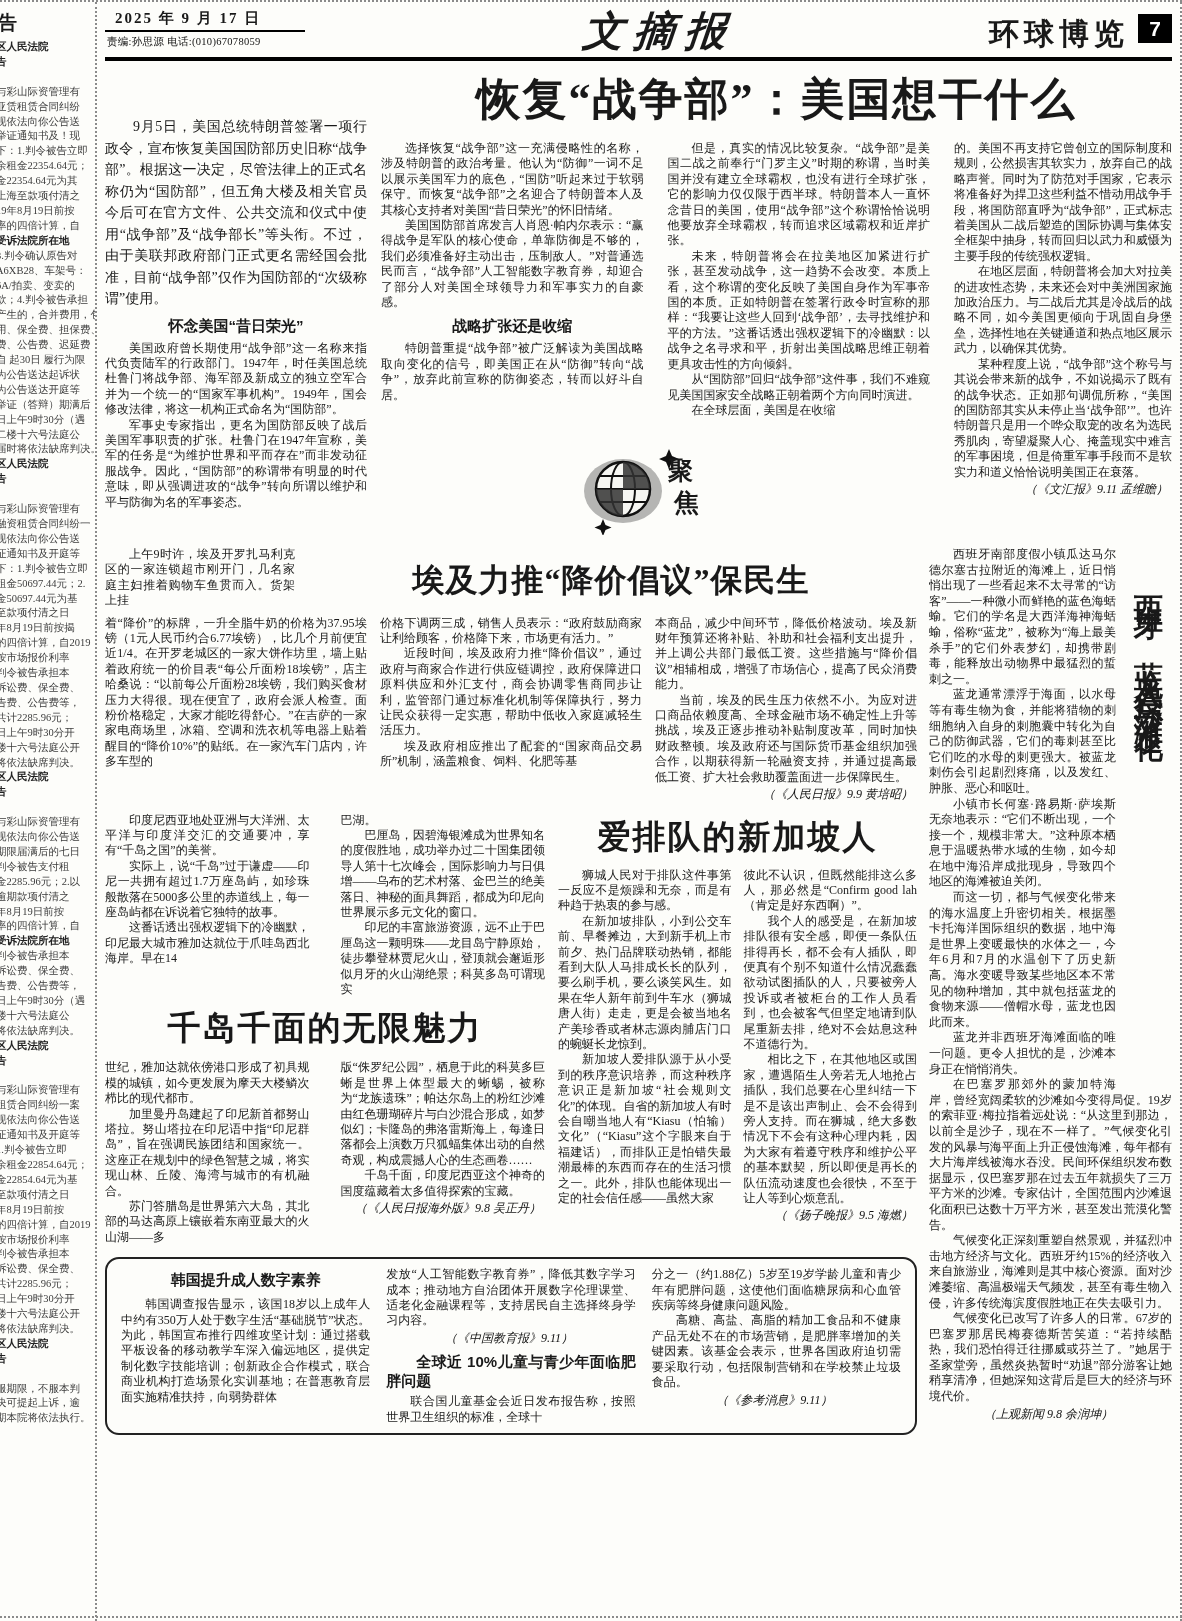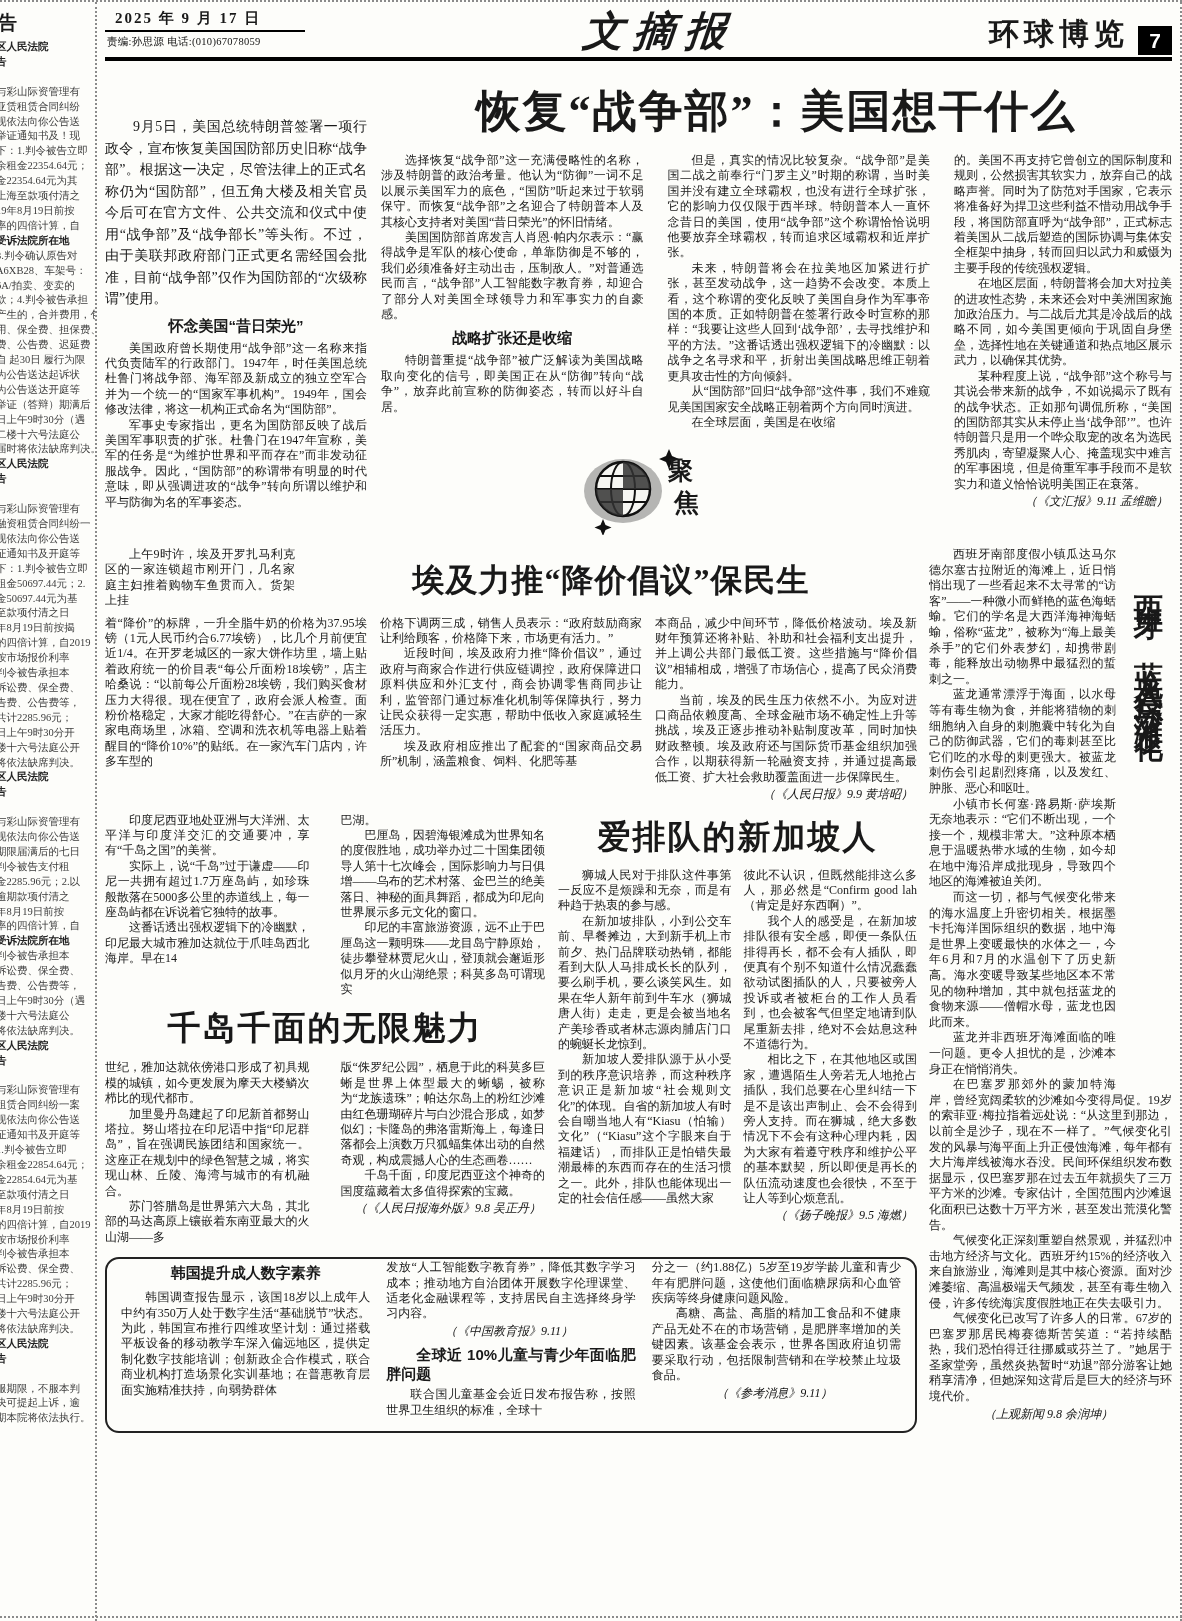--- a/index.html
+++ b/index.html
@@ -15,37 +15,37 @@
   .sb-line.hd { font-weight:bold; color:#222; }
 
   
   .main { flex:1; padding:4px 8px 0 8px; border-right:2px dotted #8a8a8a; position:relative; overflow:hidden; }
 
   header { display:flex; align-items:flex-start; height:50px; }
   .h-left { width:225px; flex:none; }
   .date { font-size:15px; font-weight:bold; letter-spacing:2px; border-bottom:2px solid #000; padding:3px 0 2px 10px; width:200px; }
   .editor { font-size:10.5px; padding:3px 0 0 2px; letter-spacing:0.3px; color:#111; }
   .masthead { flex:1; text-align:center; font-size:41px; font-weight:bold; font-style:italic; letter-spacing:10px; margin-top:-2px; transform:skewX(-5deg); }
-  .h-right { flex:none; display:flex; align-items:flex-end; gap:9px; margin-top:8px; }
+  .h-right { flex:none; display:flex; align-items:flex-start; gap:9px; margin-top:8px; }
   .section-name { font-size:30px; font-weight:900; font-family:"Liberation Sans","DejaVu Sans",sans-serif; letter-spacing:5px; }
   .pageno { background:#000; color:#fff; font-weight:bold; font-size:21px; width:34px; height:29px; display:flex; align-items:center; justify-content:center; font-family:"Liberation Sans",sans-serif; }
   .thick-rule { height:4px; background:#000; margin-top:1px; }
 
   
   .bp { font-size:12px; line-height:15.4px; text-align:justify; text-indent:2em; }
   .ni { text-indent:0; }
   .src { text-indent:0; text-align:right; font-style:italic; padding-right:4px; margin-top:2px; color:#111; }
   .subhead { font-size:15px; font-weight:bold; text-align:center; margin:7px 0 5px; font-family:"Liberation Sans","DejaVu Sans",sans-serif; }
 
   
   .art1 { display:flex; gap:14px; padding-top:9px; height:478px; position:relative; }
   .a1-col1 { width:262px; flex:none;margin-top:46px; }
   .a1-col1 .intro { font-size:14px; line-height:21.5px; text-align:justify; text-indent:2em; }
   .a1-right { flex:1; display:flex; flex-direction:column; }
-  .main-title { font-size:44px; font-weight:900; text-align:center; letter-spacing:2px; margin:12px 0 12px; }
+  .main-title { font-size:44px; font-weight:900; text-align:center; letter-spacing:2px; margin:0 0 12px; }
   .a1-cols { display:flex; gap:24px; flex:1; }
   .a1-cols .col { flex:1; }
   .a1-cols .col.narrow { flex:0 0 218px; }
   .focus-badge { position:absolute; left:478px; top:382px; width:118px; height:92px; }
   .focus-badge .zi { font-size:25px; font-weight:900; line-height:27px; font-family:"Liberation Sans",sans-serif; }
 
   
   .lower { display:flex; gap:12px; margin-top:8px; }
   .left-zone { width:812px; flex:none; }
 
@@ -58,21 +58,21 @@
   .mid-band { display:flex; gap:13px; margin-top:10px; }
   .indo { width:440px; flex:none; }
   .indo-row { display:flex; gap:31px; }
   .indo-row > div { flex:1; }
   .indo-title { font-size:33px; font-weight:900; text-align:center; letter-spacing:2px; margin:9px 0; }
   .sing { flex:1; }
   .sing-title { font-size:33px; font-weight:900; text-align:center; letter-spacing:2px; margin:2px 0 8px; }
   .cols2 { display:flex; gap:12px; }
   .cols2 > div { flex:1; }
 
-  .box { border:2px solid #222; border-radius:14px; padding:1px 14px 8px; display:flex; gap:16px; margin-top:12px; min-height:176px; }
+  .box { border:2px solid #222; border-radius:14px; padding:8px 14px 8px; display:flex; gap:16px; margin-top:12px; min-height:176px; }
   .box > div { flex:1; }
   .box-head { font-size:15px; font-weight:bold; text-align:center; margin:4px 0 7px; font-family:"Liberation Sans",sans-serif; }
   .box-head2 { font-size:15px; font-weight:bold; text-indent:2em; text-align:justify; margin:6px 0 4px; font-family:"Liberation Sans",sans-serif; line-height:19px; }
 
   
   .spain { flex:1; overflow:hidden; }
   .vtitle { float:right; writing-mode:vertical-rl; font-size:29px; font-weight:900; letter-spacing:9px; line-height:46px; height:508px; margin:26px 0 8px 10px; }
   .spain .bp { line-height:15.6px; }
 </style>
 </head>

